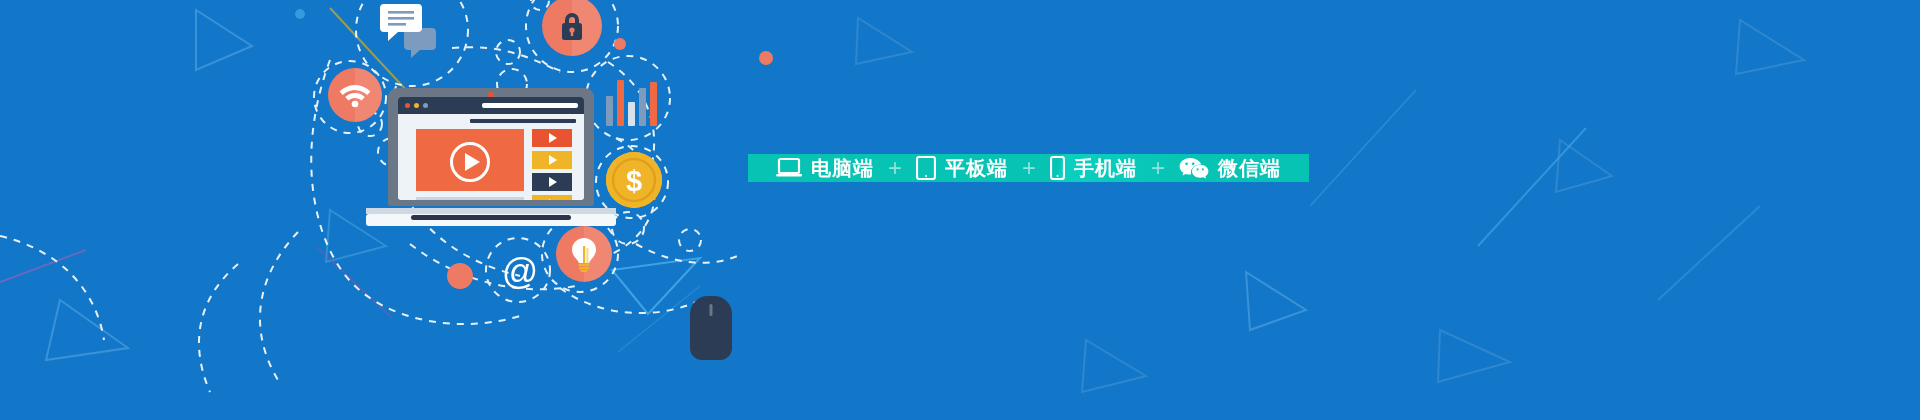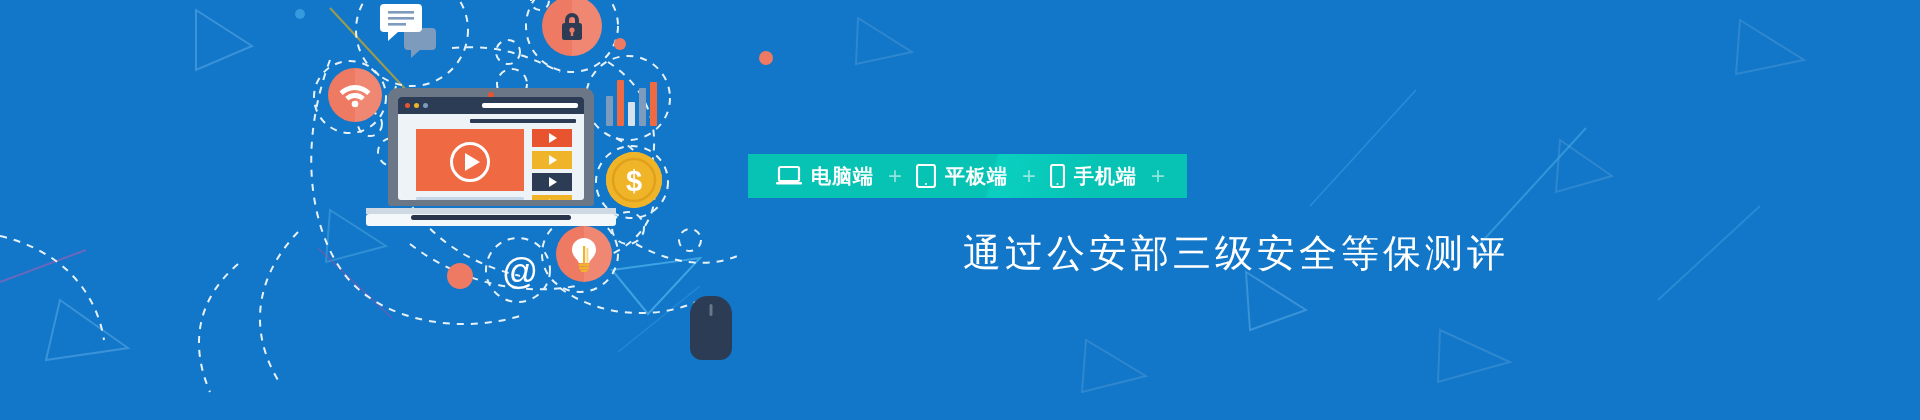--- a/index.html
+++ b/index.html
@@ -53,21 +53,21 @@
     position:absolute;left:800px;top:58px;
     font-size:54px;line-height:58px;font-weight:bold;color:#ffffff;
     letter-spacing:4px;white-space:nowrap;
   }
   .subline{
     position:absolute;left:963px;top:232px;
     font-size:38px;line-height:42px;color:#ffffff;
     letter-spacing:4px;white-space:nowrap;font-weight:normal;
   }
   .badgebar{
-    position:absolute;left:748px;top:154px;height:44px;
+    position:absolute;left:748px;top:154px;height:28px;
     background:linear-gradient(105deg,#07c3b4 0%,#07c3b4 55%,#0ad0c0 56%,#07c3b4 78%,#07c3b4 100%);
     display:flex;align-items:center;padding:0 18px;box-sizing:border-box;
   }
   .badge{display:flex;align-items:center;gap:9px;padding:0 10px;}
   .badge-label{font-size:20px;color:#ffffff;font-weight:bold;letter-spacing:1px;white-space:nowrap;}
   .plus{color:rgba(255,255,255,.55);font-size:24px;font-weight:300;padding:0 4px;line-height:1;}
   .badge svg{display:block;}
 </style>
 </head>
 <body>
@@ -262,17 +262,29 @@
         <svg width="15" height="24" viewBox="0 0 15 24">
           <rect x="1" y="1" width="13" height="22" rx="2.2" fill="none" stroke="#fff" stroke-width="2.2"></rect>
           <circle cx="7.5" cy="20" r="1" fill="#fff"></circle>
         </svg>
       </span>
       <span class="badge-label">手机端</span>
     </div>
 
     <span class="plus">+</span>
 
-  </div>
-
-  <div class="subline">通过公安部三级安全等保测评</div>
+    <div class="badge">
+      <span>
+        <svg width="30" height="22" viewBox="0 0 30 22">
+          <path d="M11,1 C5.2,1 .6,4.8 .6,9.4 c0,2.6 1.5,4.9 3.8,6.4 l-.9,2.8 3.3,-1.7 c1.3,.4 2.7,.6 4.2,.6 .4,0 .8,0 1.2,-.1 -.2,-.6 -.3,-1.3 -.3,-2 0,-4.3 4.2,-7.8 9.4,-7.8 .3,0 .6,0 .9,0 C21.2,4 16.6,1 11,1 z" fill="#fff"></path>
+          <ellipse cx="7.6" cy="6.8" rx="1.3" ry="1.3" fill="#07c3b4"></ellipse>
+          <ellipse cx="14.2" cy="6.8" rx="1.3" ry="1.3" fill="#07c3b4"></ellipse>
+          <path d="M29.4,14.2 c0,-3.6 -3.7,-6.5 -8.2,-6.5 -4.5,0 -8.2,2.9 -8.2,6.5 0,3.6 3.7,6.5 8.2,6.5 1.1,0 2.2,-.2 3.2,-.5 l2.7,1.4 -.7,-2.3 c1.8,-1.2 3,-3 3,-5.1 z" fill="#fff"></path>
+          <ellipse cx="18.6" cy="12.4" rx="1.05" ry="1.05" fill="#07c3b4"></ellipse>
+          <ellipse cx="23.8" cy="12.4" rx="1.05" ry="1.05" fill="#07c3b4"></ellipse>
+        </svg>
+      </span>
+      <span class="badge-label">微信端</span>
+    </div>
+  </div>
+
 
 </div>
 
 </body></html>

